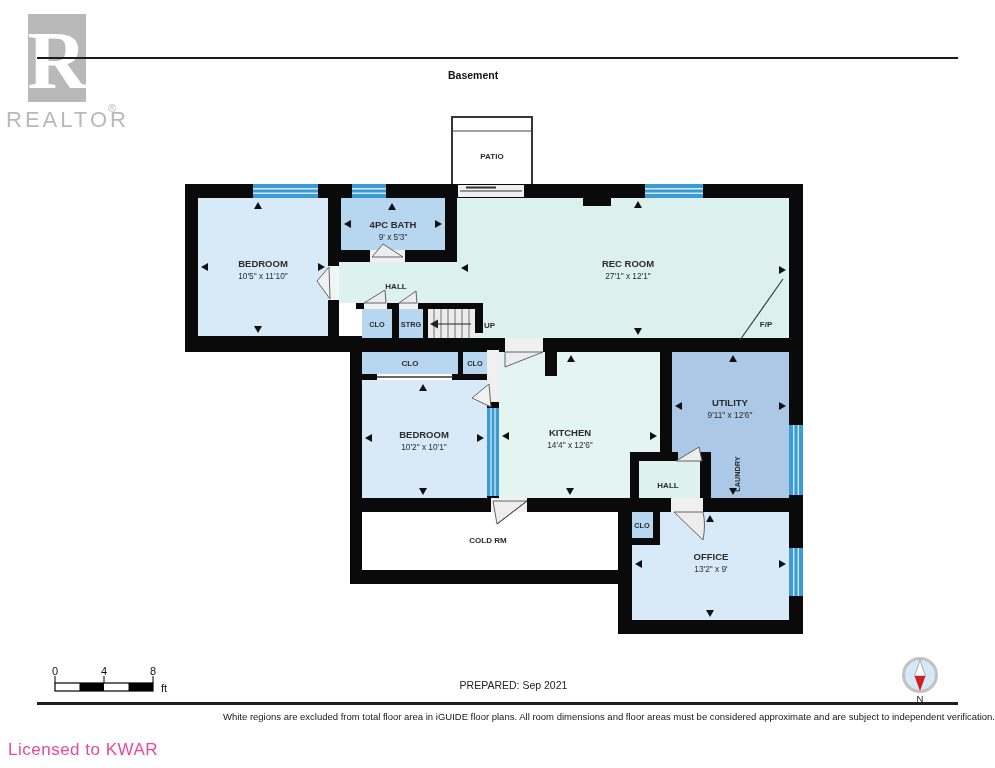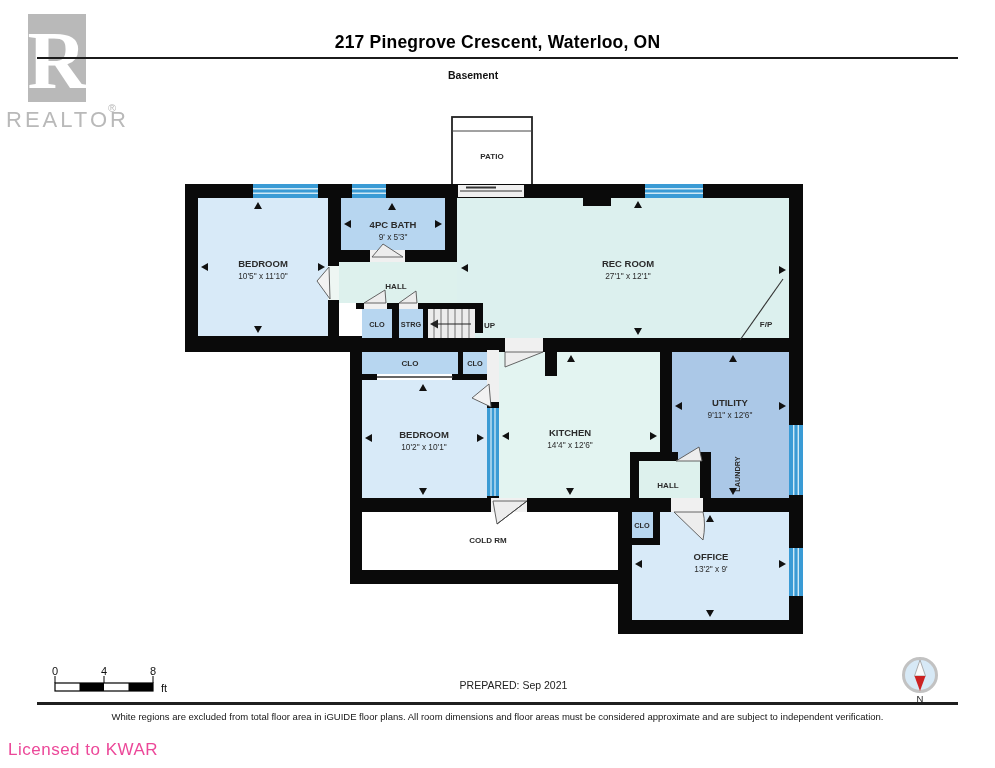--- a/index.html
+++ b/index.html
@@ -9,41 +9,40 @@
   .title{top:32px;left:0;right:0;text-align:center;font-size:17.5px;font-weight:bold;color:#000;letter-spacing:.2px;}
   .rule1{top:57px;left:37px;right:37px;height:2px;background:#1b1b1b;}
   .subtitle{top:68px;left:448px;font-size:10.5px;color:#111;display:flex;gap:11px;line-height:15px;}
   .subtitle .floor{font-weight:bold;}
   .plan-svg{top:0;left:0;}
   .logo-svg{top:8px;left:2px;}
   .scale-svg{top:663px;left:40px;}
   .prepared{top:679px;left:0;right:0;text-align:center;font-size:10.5px;color:#222;margin-left:32px;}
   .compass-svg{top:650px;left:896px;}
   .rule2{top:702px;left:37px;right:37px;height:3px;background:#1f1f1f;}
-  .disclaimer{top:711px;left:0;right:0;text-align:center;font-size:9.5px;color:#161616;}
+  .disclaimer{top:711px;left:0;right:0;text-align:right;font-size:9.5px;color:#161616;}
   .licensed{top:740px;left:8px;font-size:17px;color:#ec4899;letter-spacing:.5px;}
   text{font-family:"Liberation Sans",sans-serif;fill:#2b2b2b;}
   .rname{font-size:9.5px;font-weight:bold;}
   .rdims{font-size:8.3px;}
   .rsmall{font-size:8px;font-weight:bold;}
   .rtiny{font-size:7.3px;font-weight:bold;}
 </style>
 </head>
 <body>
 
 <div class="page">
 
   <svg class="abs logo-svg" width="130" height="130" viewBox="0 0 130 130">
     <rect x="26" y="6" width="58" height="88" fill="#b9b9b9"></rect>
     <text x="55" y="80" text-anchor="middle" style="font-family:'Liberation Serif',serif;font-weight:bold;font-size:82px;fill:#ffffff">R</text>
     <text x="4" y="119" style="font-size:22px;fill:#b9b9b9;letter-spacing:3px">REALTOR</text>
     <text x="106" y="104" style="font-size:11px;fill:#b9b9b9">®</text>
   </svg>
 
-  <div class="abs title">217 Pinegrove Crescent, Waterloo, ON</div>
   <div class="abs rule1"></div>
   <div class="abs subtitle">
     <span class="floor">Basement</span>
   </div>
 
   <svg class="abs plan-svg" width="995" height="768" viewBox="0 0 995 768">
 
     <g>
       <rect x="452" y="117" width="80" height="70" fill="#ffffff" stroke="#222" stroke-width="1.8"></rect>
       <line x1="452" y1="131" x2="532" y2="131" stroke="#444" stroke-width="1"></line>

